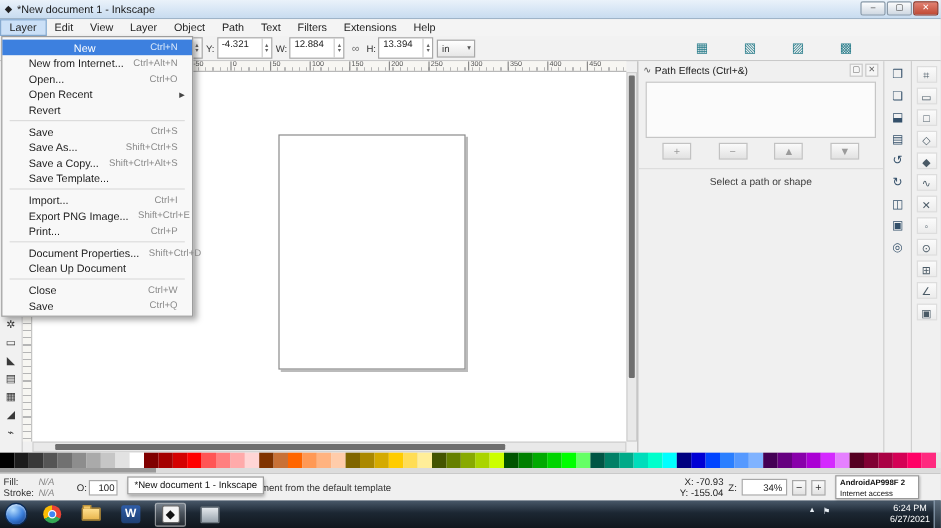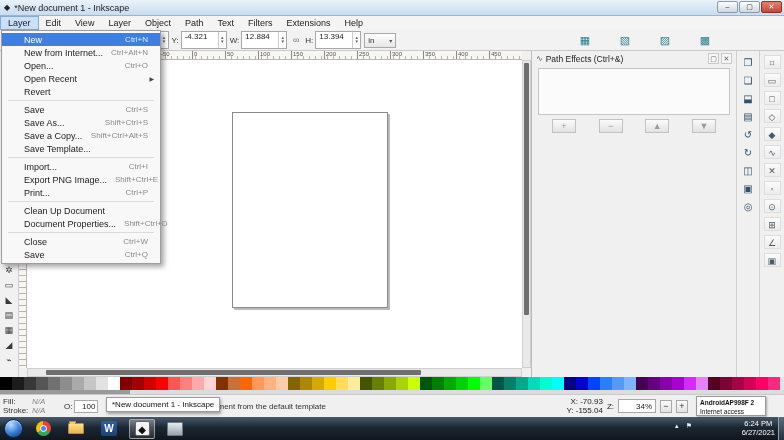--- a/index.html
+++ b/index.html
@@ -160,21 +160,21 @@
     background:linear-gradient(#5c6c7c,#26313c); border-left:1px solid #8fa2b5; }
 
   
   .file-menu { position:absolute; left:1px; top:30px; width:160px; background:#f8f8f8;
     border:1px solid #9d9d9d; box-shadow:3px 3px 5px rgba(0,0,0,.35); z-index:10;
     padding:2px 0; font-size:9px; }
   .fm-item { display:flex; align-items:center; height:13px; padding:0 6px 0 22px; color:#1c1c1c; }
   .fm-label { flex:1; white-space:nowrap; }
   .fm-shortcut { color:#8a8a8a; font-size:8px; margin-left:8px; }
   .fm-arrow { color:#444; font-size:6px; margin-left:6px; }
-  .fm-item.highlighted { background:#3d80df; color:#fff; }
+  .fm-item.highlighted { background:#3d80df; color:#fff;text-align:center; }
   .fm-item.highlighted .fm-shortcut { color:#dce9fb; }
   .fm-item.separator { height:1px; padding:0; margin:2px 6px; background:#dcdcdc; }
 </style>
 </head>
 <body>
 
 <div id="app">
 
   <div class="titlebar">
     <span class="app-ico">◆</span>
@@ -388,20 +388,21 @@
     <div class="panel-btns">
 
         <div class="pbtn">+</div>
 
         <div class="pbtn">−</div>
 
         <div class="pbtn">▲</div>
 
         <div class="pbtn">▼</div>
       </div>
+    <div class="panel-hint">Select a path or shape</div>
   </div>
 
   <div class="cmdbar">
 
       <div class="cmd">❐</div>
 
       <div class="cmd">❏</div>
 
       <div class="cmd">⬓</div>
 
@@ -739,28 +740,28 @@
         <span class="fm-arrow"></span>
       </div>
 
       <div class="fm-item separator">
         <span class="fm-label"></span>
         <span class="fm-shortcut"></span>
         <span class="fm-arrow"></span>
       </div>
 
       <div class="fm-item">
+        <span class="fm-label">Document Properties...</span>
+        <span class="fm-shortcut">Shift+Ctrl+D</span>
+        <span class="fm-arrow"></span>
+      </div>
+
+      <div class="fm-item">
         <span class="fm-label">Clean Up Document</span>
         <span class="fm-shortcut"></span>
-        <span class="fm-arrow"></span>
-      </div>
-
-      <div class="fm-item">
-        <span class="fm-label">Document Properties...</span>
-        <span class="fm-shortcut">Shift+Ctrl+D</span>
         <span class="fm-arrow"></span>
       </div>
 
       <div class="fm-item separator">
         <span class="fm-label"></span>
         <span class="fm-shortcut"></span>
         <span class="fm-arrow"></span>
       </div>
 
       <div class="fm-item">

